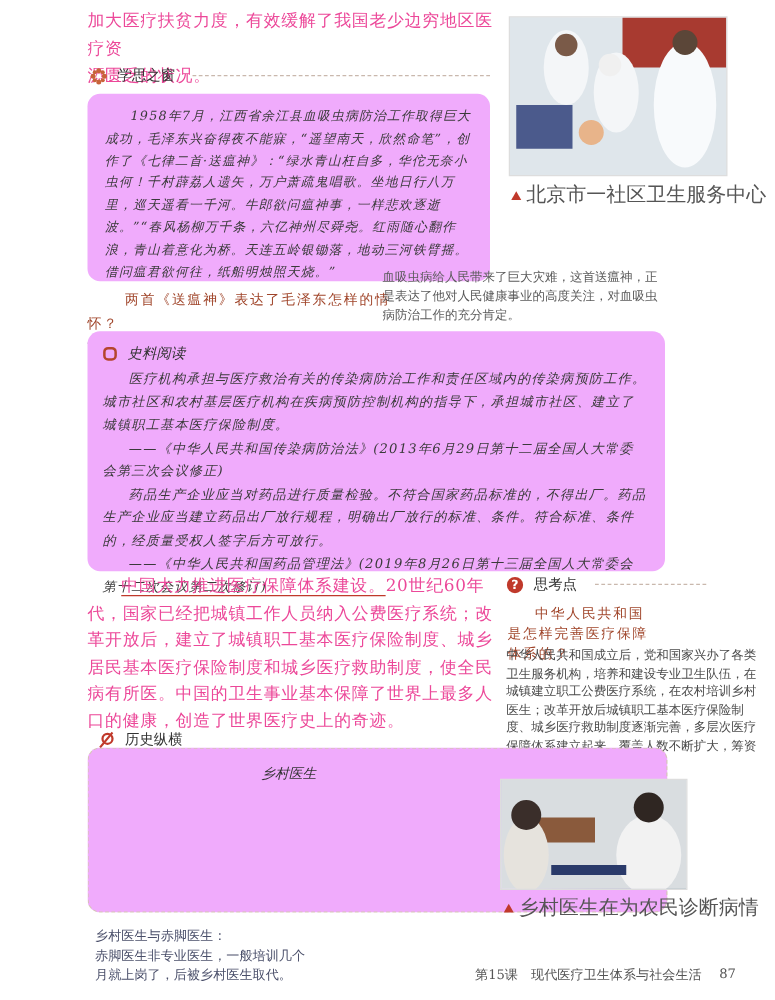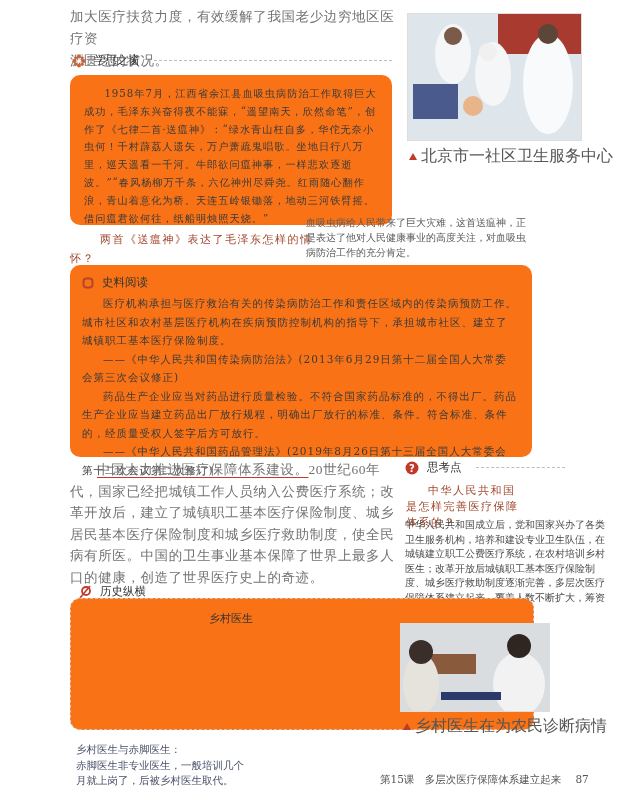--- a/index.html
+++ b/index.html
@@ -1,23 +1,23 @@
 <!DOCTYPE html>
 <html><head>
 <meta charset="utf-8">
 <style>
   html, body { margin: 0; padding: 0; }
   body {
     width: 620px; height: 800px; background: #ffffff; position: relative; overflow: hidden;
     font-family: "DejaVu Serif", "Liberation Serif", serif; color: #333;
   }
   .abs { position: absolute; }
-  .main-text { font-size: 13.5px; line-height: 22px; color: #737373; letter-spacing: 0.6px; font-family: Liberation Serif, serif; }
+  .main-text { font-size: 13.5px; line-height: 22px; color: #ec4899; letter-spacing: 0.6px; }
   .box {
-    background: #f97316; border-radius: 10px;
+    background: #f0abfc; border-radius: 10px; font-style: italic;
   }
   .box-text { font-size: 10.5px; line-height: 18.5px; color: #3a3a3a; letter-spacing: 1px; text-indent: 2em; margin: 0; }
   .sec-head { font-family: "DejaVu Sans", sans-serif; font-size: 11.5px; color: #333; display: flex; align-items: center; gap: 8px; }
   .dashline { border-top: 1px dashed #c9b8ad; flex: 1; height: 0; margin-left: 6px; }
   .handnote { font-family: "DejaVu Sans", sans-serif; font-size: 10.5px; line-height: 16px; color: #556; }
   .caption { font-family: "DejaVu Sans", sans-serif; font-size: 16px; color: #555; display: flex; align-items: center; gap: 4px; }
   .tri { width: 0; height: 0; border-left: 4px solid transparent; border-right: 4px solid transparent; border-bottom: 7px solid #c0392b; }
   .photo { background: linear-gradient(135deg, #c7d3dc 0%, #e9eef2 40%, #b6c4d0 70%, #8a9aa8 100%); border: 1px solid #ddd; }
   .question { font-size: 11px; color: #a0452a; letter-spacing: 1.5px; }
   .underline { text-decoration: underline; text-decoration-color: #c0392b; text-underline-offset: 3px; }
@@ -142,15 +142,15 @@
   <span>乡村医生在为农民诊断病情</span>
 </div>
 
 <div class="abs handnote" style="left:76px; top:742px; width:240px; font-size:10.5px; line-height:15.5px; color:#4a4f6a;font-family:Liberation Serif, serif;">
   <div>乡村医生与赤脚医生：</div>
   <div>赤脚医生非专业医生，一般培训几个</div>
   <div>月就上岗了，后被乡村医生取代。</div>
 </div>
 
 <div class="abs" style="left:380px; top:773px; font-size:10.5px; color:#555; display:flex; gap:14px;">
-  <span>第15课　多层次医疗保障体系建立起来</span>
+  <span>第15课　现代医疗卫生体系与社会生活</span>
   <span>87</span>
 </div>
 
 </body></html>

